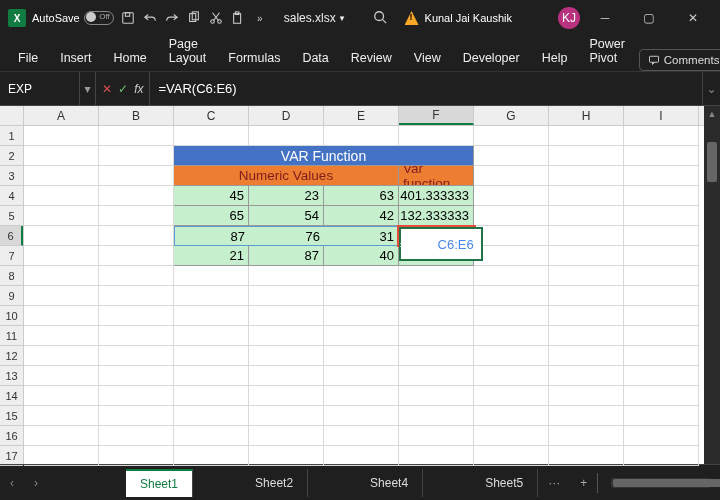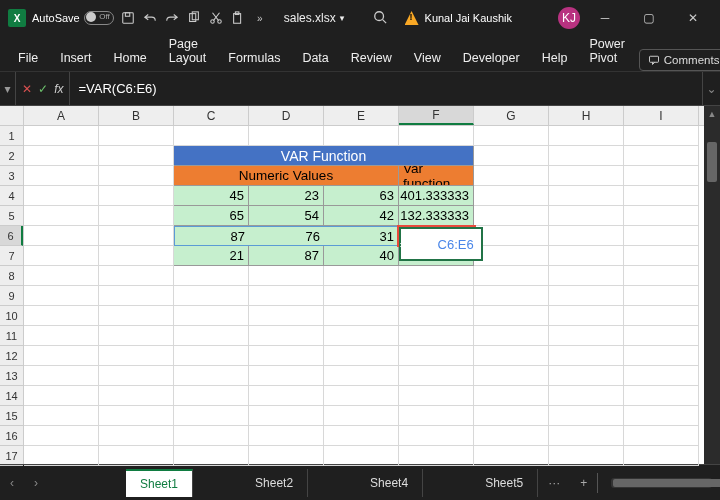--- a/index.html
+++ b/index.html
@@ -36,21 +36,21 @@
   .col-h { flex:0 0 75px; border-right: 1px solid #ccc; display:flex; align-items:center; justify-content:center; font-size: 12px; color:#333;}
   .col-h.sel { background:#d8d8d8; border-bottom:2px solid #107c41;}
   .row-headers { position:absolute; left:0; top:20px; bottom:0; width:24px; background:#eee; border-right:1px solid #ccc; z-index:2;}
   .row-h { height: 20px; border-bottom: 1px solid #ccc; display:flex; align-items:center; justify-content:center; font-size:11px; color:#333;}
   .row-h.sel { background:#d8d8d8; border-right:2px solid #107c41;}
   .cells { position:absolute; left:24px; top:20px; right:16px; bottom:0; }
   .row { display:flex; height:20px;}
   .cell { flex:0 0 75px; border-right:1px solid #d8d8d8; border-bottom:1px solid #d8d8d8; font-size:13px; color:#000; display:flex; align-items:center; justify-content:flex-end; padding:0 4px; overflow:hidden;}
   .cell.center { justify-content:center;}
   .hdr-blue { background:#4472c4; color:#fff; border-color:#999;}
-  .hdr-orange { background:#ed7d31; color:#000000; border-color:#999;}
+  .hdr-orange { background:#ed7d31; color:#7f1d1d; border-color:#999;}
   .data-green { background:#c6efce; border-color:#999;}
   .sel-range { border:1px solid #5b9bd5;}
   .active-cell { position:absolute; border:2px solid #217346; background:#fff; font-size:13px; display:flex; align-items:center; padding:0 3px; white-space:nowrap;}
   .active-outline { position:absolute; border:2px solid #e84a3c; pointer-events:none;}
   .range-ref { color:#4a86e8;}
   .vscroll { width:16px; position:absolute; right:0; top:0; bottom:0; background:#2b2b2b; }
   .vscroll-thumb { width:10px; height:40px; background:#666; margin:20px auto 0; border-radius:2px;}
   .vscroll-arrow { height:16px; display:flex; align-items:center; justify-content:center; color:#888; font-size:9px;}
   .status-row { height: 36px; background:#1f1f1f; border-top:1px solid #444; display:flex; align-items:center;}
   .nav-arrow { width:24px; display:flex; align-items:center; justify-content:center; color:#888;}
@@ -146,20 +146,23 @@
     <svg width="12" height="12" viewBox="0 0 16 16" fill="none" stroke="#ccc" stroke-width="1.3">
         <rect x="2" y="3" width="12" height="8" rx="1"></rect>
         <path d="M6 11 L6 14 L9 11"></path>
       </svg>
     <span>Comments</span>
   </div>
 
 </div>
 
 <div class="formula-row">
+  <div class="namebox">
+      <span>EXP</span>
+    </div>
   <div class="namebox-dd">▾</div>
   <div class="fbar-btns">
     <span style="color:#d85050;">✕</span>
     <span style="color:#6bbf6b;">✓</span>
     <span class="fx">fx</span>
   </div>
   <div class="fbar-input">
       <span>=VAR(C6:E6)</span>
     </div>
   <div class="fbar-expand">⌄</div>

